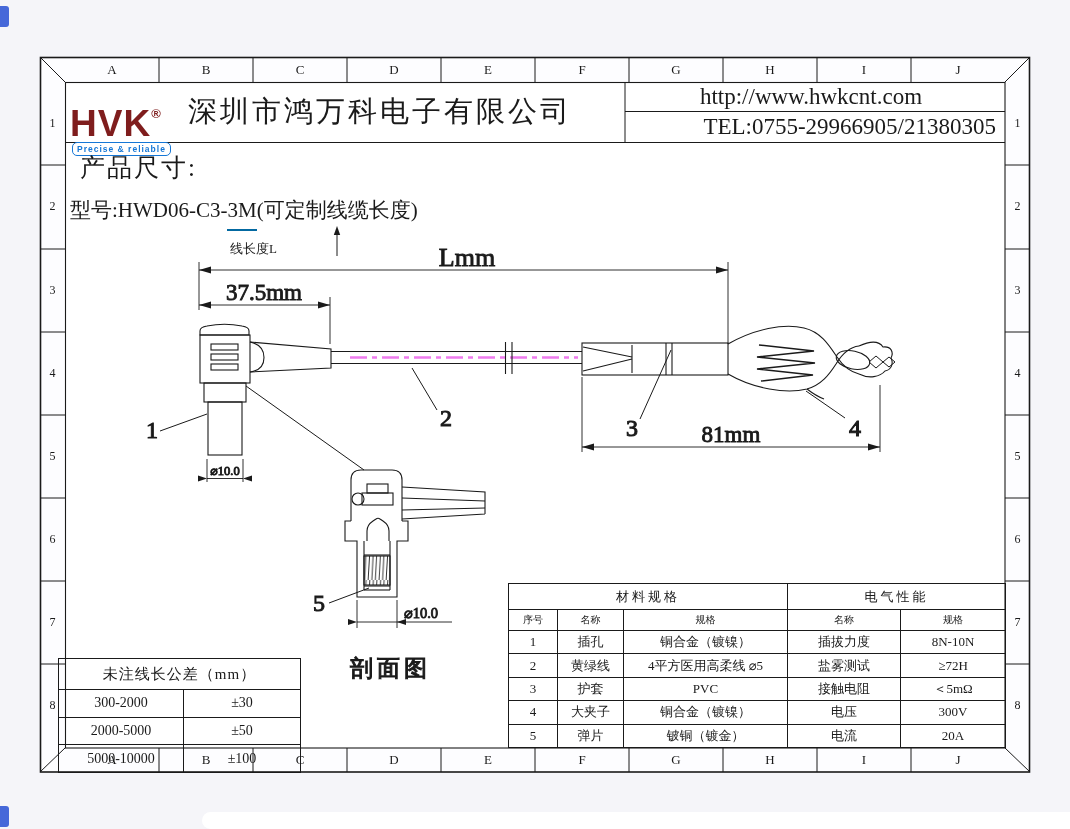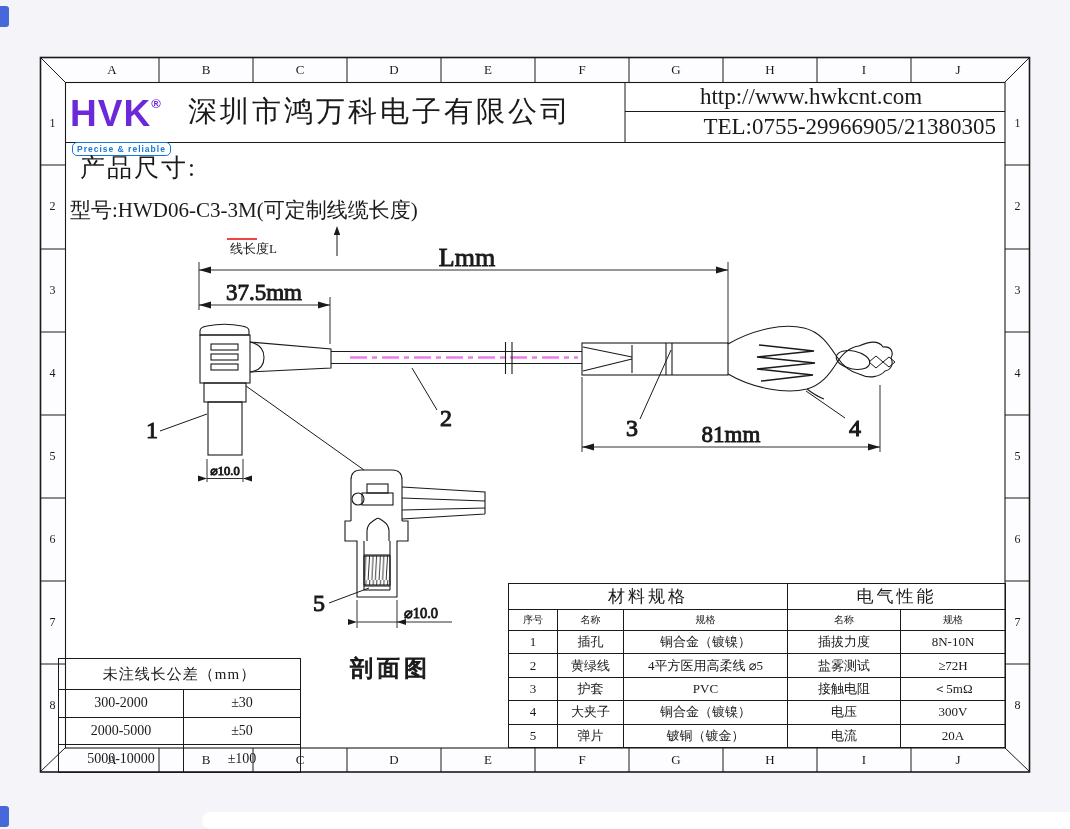--- a/index.html
+++ b/index.html
@@ -8,41 +8,41 @@
   .abs{position:absolute}
   .serif{font-family:"Liberation Serif","DejaVu Serif",serif}
   svg{position:absolute;left:0;top:0}
   svg text{font-family:"Liberation Serif","DejaVu Serif",serif;fill:#1a1a1a}
   
   .gcol{position:absolute;width:94px;height:21px;line-height:21px;text-align:center;
         font-size:13px;font-family:"Liberation Serif",serif}
   .grow{position:absolute;width:23px;height:83px;display:flex;align-items:center;
         justify-content:center;font-size:12px;font-family:"Liberation Serif",serif}
   
-  .logo{left:70px;top:85px;font-size:37px;font-weight:bold;color:#6d28d9;letter-spacing:1px;line-height:38px}
+  .logo{left:70px;top:95px;font-size:37px;font-weight:bold;color:#7f1d1d;letter-spacing:1px;line-height:38px}
   .logo .reg{font-size:13px;vertical-align:18px;font-weight:bold}
   .tagline{left:72px;top:142px;border:1.5px solid #1577d6;border-radius:5px;color:#1577d6;
            font-size:8.5px;font-weight:bold;letter-spacing:1px;padding:1px 4px}
   .company{left:188px;top:92px;font-size:29px;letter-spacing:3px;white-space:nowrap}
   .webbox{left:626px;top:83px;width:378px;height:28px;line-height:28px;text-align:center;
           padding-right:8px;font-size:23px;box-sizing:border-box;white-space:nowrap}
   .telbox{left:626px;top:112px;width:378px;height:29px;line-height:29px;text-align:right;
           padding-right:8px;font-size:23px;box-sizing:border-box;white-space:nowrap}
   .heading{left:80px;top:151px;font-size:25px;letter-spacing:2px}
   .model{left:70px;top:196px;font-size:21px;white-space:nowrap}
-  .model .mlen{border-bottom:2px solid #ef4444;padding-bottom:16px}
+  .model .mlen{border-bottom:2px solid #0369a1;padding-bottom:7px}
   .lennote{left:230px;top:240px;font-size:13px}
   
   table{position:absolute;border-collapse:collapse;table-layout:fixed;
         font-family:"Liberation Serif","DejaVu Serif",serif;background:transparent}
   td{border:1px solid #1a1a1a;text-align:center;vertical-align:middle;padding:0;overflow:hidden;white-space:nowrap}
   .tol{left:58px;top:658px;width:242px;height:115px;font-size:14px}
   .tol .ttl{font-size:15px;letter-spacing:1px}
   .spec{left:508px;top:583px;width:497px;height:165px;font-size:13px}
-  .spec .h1{font-size:17px;letter-spacing:3px}
+  .spec .h1{font-size:13px;letter-spacing:3px}
   .spec .h2{font-size:10px}
   
   .chip{position:absolute;left:0;width:9px;height:21px;background:#4668d9;border-radius:0 3px 3px 0}
   .bottombar{position:absolute;left:202px;top:812px;width:868px;height:17px;background:#ffffff;border-radius:9px 0 0 9px}
 </style>
 </head>
 <body>
 
 <svg width="1070" height="829">
   <rect x="40.5" y="57.5" width="989" height="714.5" fill="#fdfdff" stroke="#1a1a1a" stroke-width="1.6"></rect>

